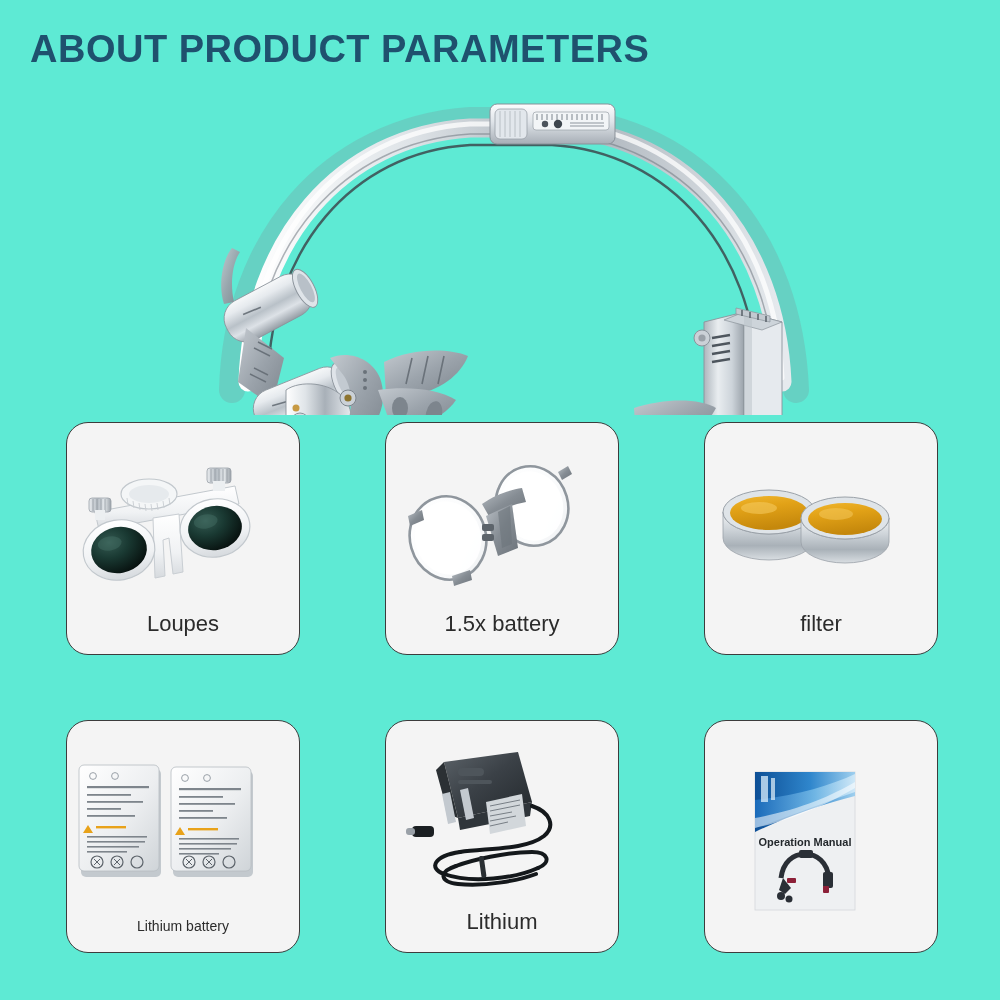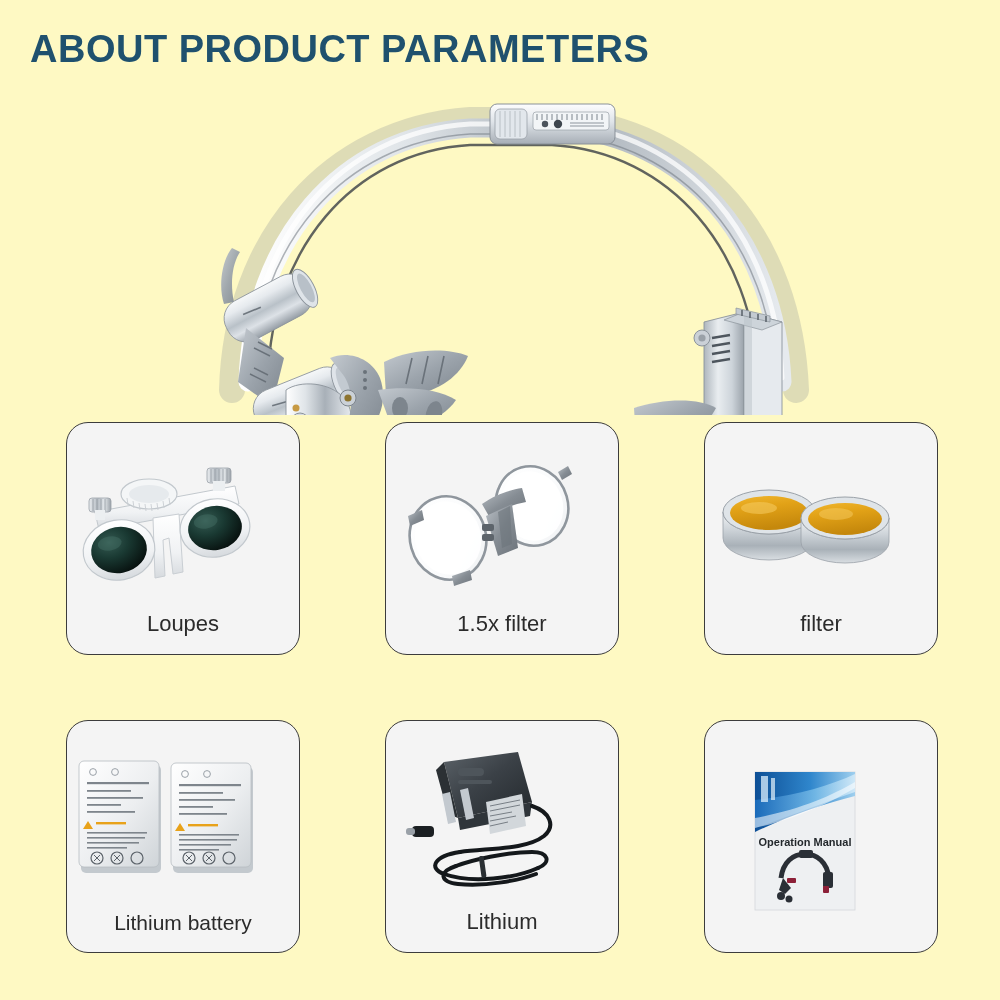--- a/index.html
+++ b/index.html
@@ -4,21 +4,21 @@
 <title>About Product Parameters</title>
 <style>
   * { box-sizing: border-box; }
   html, body {
     margin: 0; padding: 0;
     width: 1000px; height: 1000px;
     background: #ffffff;
     font-family: "Liberation Sans", sans-serif;
     overflow: hidden;
   }
-  .page { position: relative; width: 1000px; height: 1000px; background: #fef9c3; }
+  .page { position: relative; width: 1000px; height: 1000px; background: #5eead4; }
 
   
   .page-title {
     position: absolute;
     left: 30px; top: 28px;
     font-size: 38px;
     font-weight: bold;
     letter-spacing: 0.5px;
     color: #1f516e;
     font-family: "Liberation Sans", sans-serif;
@@ -64,21 +64,21 @@
     flex: 0 0 auto;
     width: 100%;
     text-align: center;
     color: #2b2b2b;
     font-size: 22px;
     font-family: "Liberation Sans", sans-serif;
     padding-bottom: 18px;
     line-height: 1.1;
     white-space: nowrap;
   }
-  .card-label.sm { font-size: 21px; }
+  .card-label.sm { font-size: 14px; }
 </style>
 </head>
 <body>
 
 <div class="page">
 
   <div class="page-title">ABOUT PRODUCT PARAMETERS</div>
 
   <div class="hero">
     <svg width="1000" height="325" viewBox="0 0 1000 325" xmlns="http://www.w3.org/2000/svg">
@@ -352,21 +352,21 @@
           <path d="M100,70 L126,58 L132,102 L112,110 Z" fill="url(#gFrame)"></path>
           <path d="M112,66 L124,60 L126,98 L116,102 Z" fill="#6d747b" opacity="0.6"></path>
           <rect x="96" y="78" width="12" height="7" rx="2" fill="#5d646b"></rect>
           <rect x="96" y="88" width="12" height="7" rx="2" fill="#5d646b"></rect>
 
           <path d="M22,70 L36,64 L38,74 L24,80 Z" fill="url(#gFrame)"></path>
           <path d="M66,130 L84,124 L86,134 L68,140 Z" fill="url(#gFrame)"></path>
           <path d="M172,26 L182,20 L186,28 L176,34 Z" fill="url(#gFrame)"></path>
         </svg>
       </div>
-      <div class="card-label">1.5x filter</div>
+      <div class="card-label">1.5x battery</div>
     </div>
 
     <div class="card">
       <div class="card-media">
         <svg width="200" height="150" viewBox="0 0 200 150" xmlns="http://www.w3.org/2000/svg">
           <defs>
             <linearGradient id="ringG" x1="0" y1="0" x2="0" y2="1">
               <stop offset="0%" stop-color="#f2f4f6"></stop>
               <stop offset="35%" stop-color="#cfd5da"></stop>
               <stop offset="70%" stop-color="#a9b1b8"></stop>

